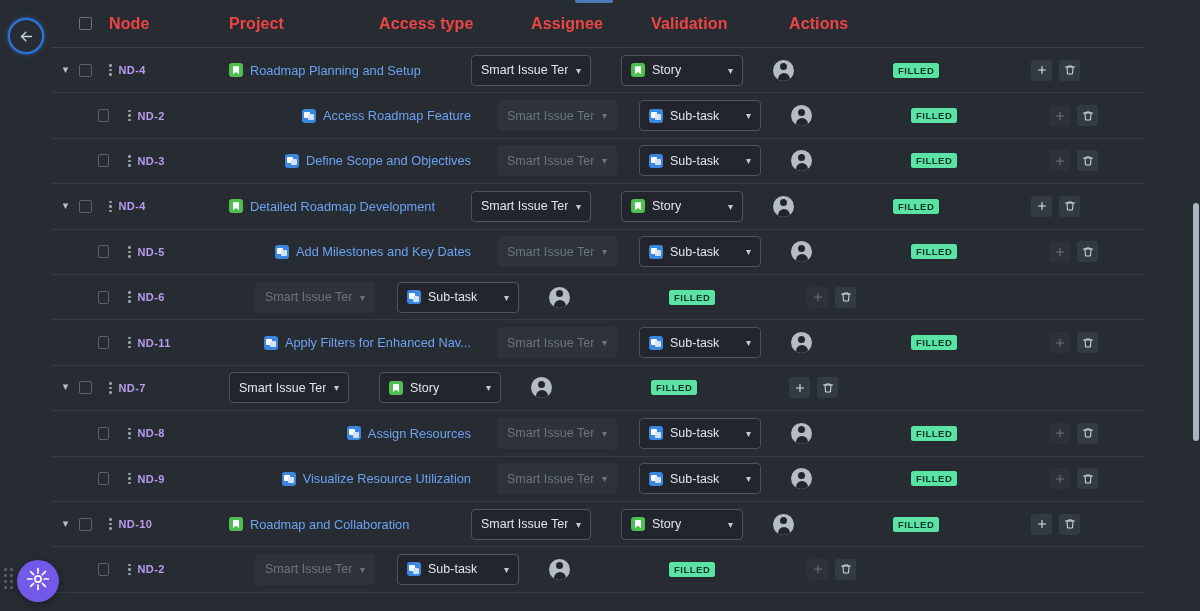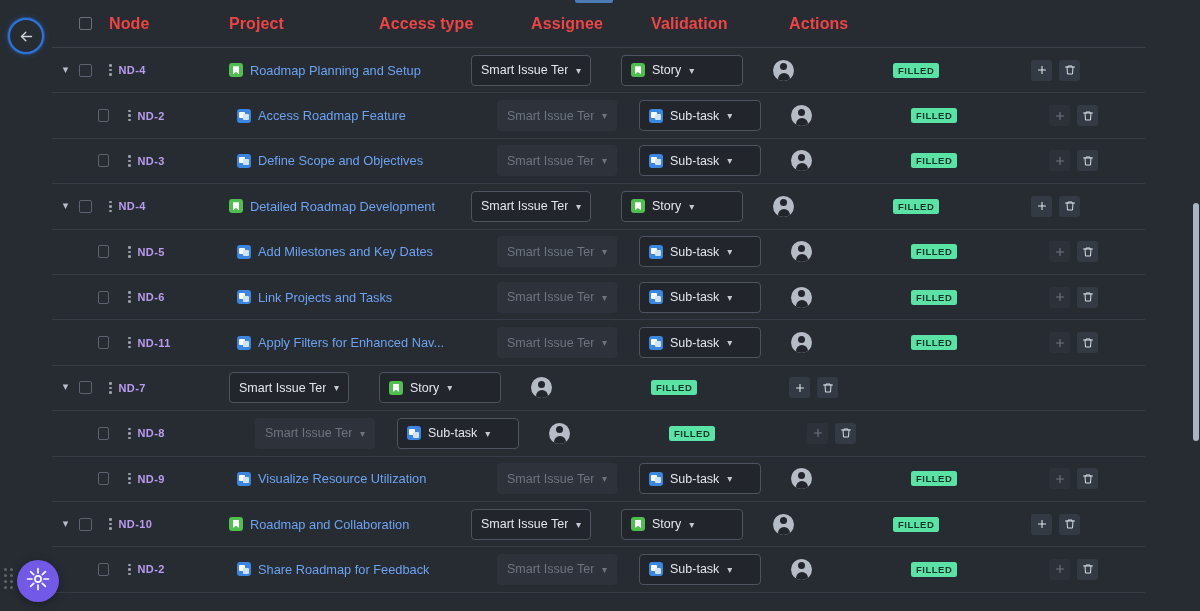--- a/index.html
+++ b/index.html
@@ -107,21 +107,21 @@
     content:""; position:absolute; left:2px; top:3px; width:6px; height:6px; background:#fff; border-radius:1px;
   }
   .ico.sub::after {
     content:""; position:absolute; left:6px; top:5.5px; width:6px; height:6px; background:#cfe3fb; border-radius:1px;
   }
 
   
   .sel {
     height: 31px; border-radius: 4px; display: flex; align-items: center;
     padding: 12px 9px; font-size: 12.5px; cursor: pointer; user-select: none;
-    justify-content: flex-start;
+    justify-content: space-between;
   }
   .sel .txt { display: flex; align-items: center; white-space: nowrap; overflow: hidden; }
   .sel .caret { font-size: 10px; margin-left: 8px; }
   .sel.enabled {
     background: #22262c; border: 1px solid #4d545f; color: #e2e6ec;
   }
   .sel.enabled .caret { color: #c4cad3; }
   .sel.disabled {
     background: #2e333b; border: 1px solid transparent; color: #6d747f;
   }
@@ -155,21 +155,21 @@
   .act {
     width: 21px; height: 21px; border-radius: 3px; background: #343a43;
     display: inline-flex; align-items: center; justify-content: center;
     cursor: pointer; margin-right: 7px;
   }
   .act.muted { background: #2f353d; opacity: .75; }
   .act svg { display:block; }
 
   
   .ind-node-child { padding-left: 19px; }
-  .ind-sum-child  { padding-left: 8px; }
+  .ind-sum-child  { padding-left: 8px; justify-content: flex-end; }
   .ind-check-child{ padding-left: 19px; }
 
   
   .scrollbar-track {
     position: absolute; right: 0; top: 0; width: 7px; height: 611px; background: transparent;
   }
   .scrollbar-thumb {
     position: absolute; right: 1px; top: 203px; width: 6px; height: 238px;
     background: #aab4c2; border-radius: 4px; cursor: pointer;
   }
@@ -519,24 +519,20 @@
       <div class="cbx"></div>
     </div>
     <div class="cell c-node ind-node-child">
       <span class="dots">
               <i></i>
               <i></i>
               <i></i>
             </span>
       <span class="node-id">ND-6</span>
     </div>
-    <div class="cell c-summary ind-sum-child">
-      <span class="ico sub"></span>
-      <a class="sum-link">Link Projects and Tasks</a>
-    </div>
     <div class="cell c-project">
       <div class="sel project disabled">
         <span class="txt">Smart Issue Ten</span>
         <span class="caret">▾</span>
       </div>
     </div>
     <div class="cell c-type">
       <div class="sel type enabled indent">
         <span class="txt">
                 <span class="ico sub"></span>
@@ -683,20 +679,24 @@
       <div class="cbx"></div>
     </div>
     <div class="cell c-node ind-node-child">
       <span class="dots">
               <i></i>
               <i></i>
               <i></i>
             </span>
       <span class="node-id">ND-8</span>
     </div>
+    <div class="cell c-summary ind-sum-child">
+      <span class="ico sub"></span>
+      <a class="sum-link">Assign Resources</a>
+    </div>
     <div class="cell c-project">
       <div class="sel project disabled">
         <span class="txt">Smart Issue Ten</span>
         <span class="caret">▾</span>
       </div>
     </div>
     <div class="cell c-type">
       <div class="sel type enabled indent">
         <span class="txt">
                 <span class="ico sub"></span>
@@ -846,24 +846,20 @@
     <div class="cell c-check ind-check-child">
       <div class="cbx"></div>
     </div>
     <div class="cell c-node ind-node-child">
       <span class="dots">
               <i></i>
               <i></i>
               <i></i>
             </span>
       <span class="node-id">ND-2</span>
-    </div>
-    <div class="cell c-summary ind-sum-child">
-      <span class="ico sub"></span>
-      <a class="sum-link">Share Roadmap for Feedback</a>
     </div>
     <div class="cell c-project">
       <div class="sel project disabled">
         <span class="txt">Smart Issue Ten</span>
         <span class="caret">▾</span>
       </div>
     </div>
     <div class="cell c-type">
       <div class="sel type enabled indent">
         <span class="txt">

